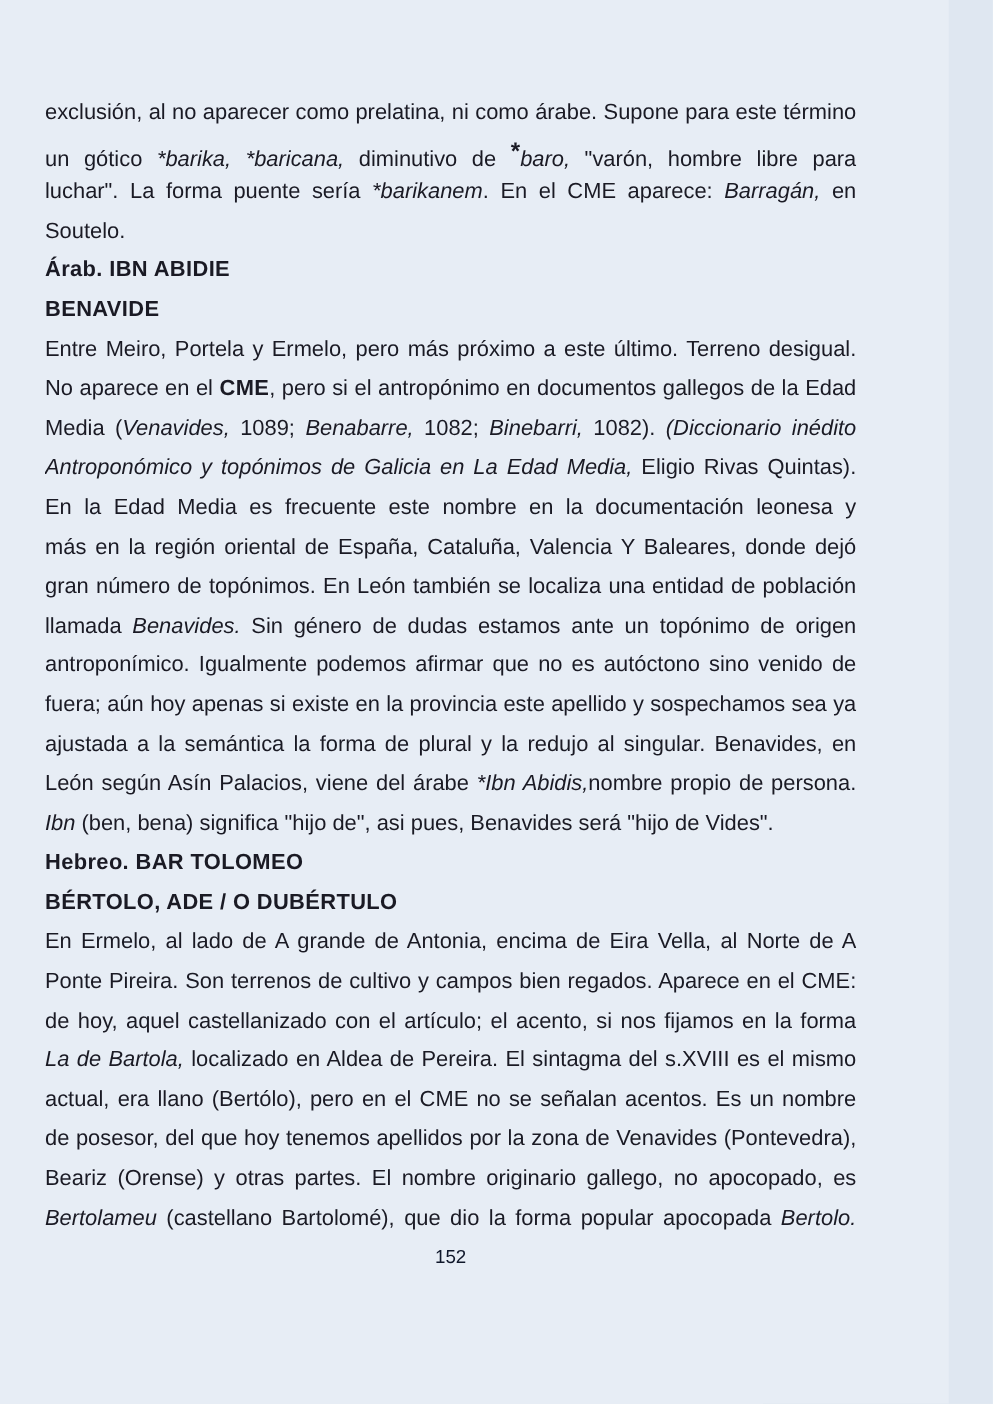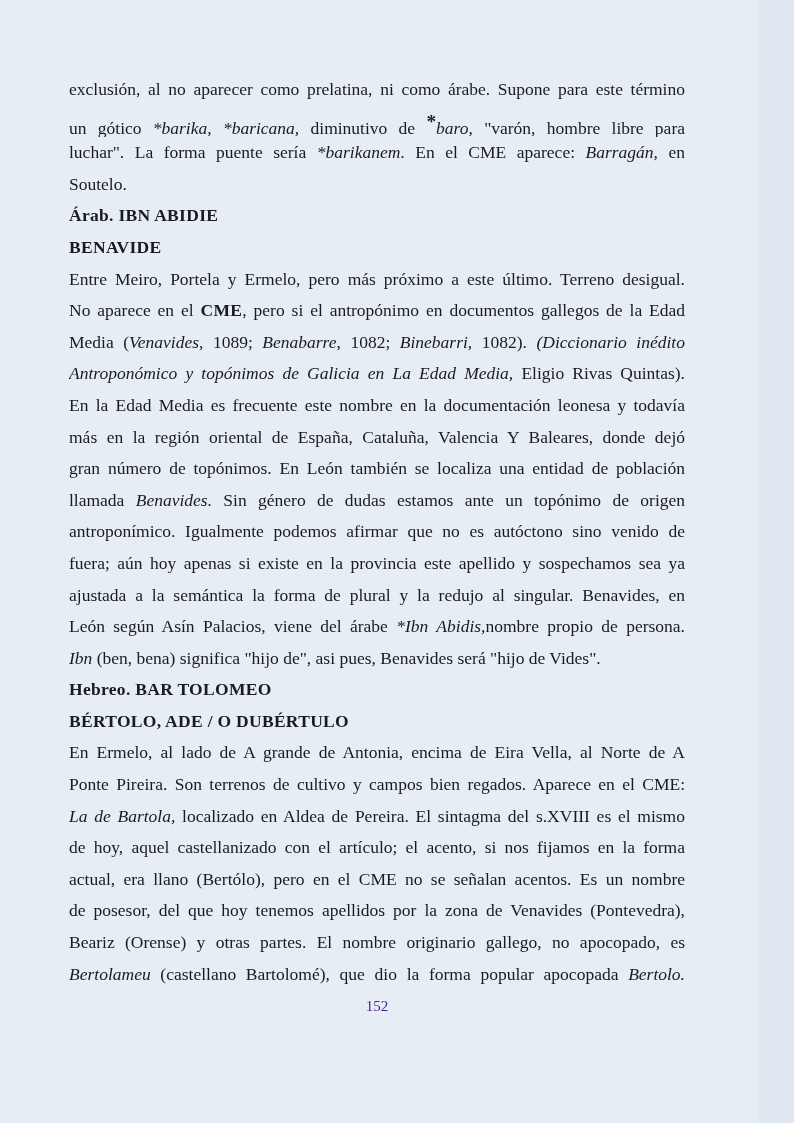--- a/index.html
+++ b/index.html
@@ -1,22 +1,22 @@
 <!DOCTYPE html>
 <html><head>
 <meta charset="utf-8">
 <style>
   html,body { margin:0; padding:0; background:#dfe7f1; }
   .page {
     position:relative;
     width:759px; height:1123px;
     background:#e7edf5;
     box-sizing:border-box;
-    padding:74px 74px 0 69px;
-    font-family:Liberation Serif, serif;
+    padding:74px 74px 0 36px;
+    font-family:Liberation Sans, sans-serif;
     font-size:17.5px;
     color:#1a1a24;
     overflow:hidden;
   }
   .line {
     height:31.6px;
     line-height:31.6px;
     overflow:hidden;
     white-space:nowrap;
   }
@@ -29,21 +29,21 @@
     font-weight:bold;
     font-style:normal;
     vertical-align:0.32em;
     font-size:1.1em;
   }
   .page-number {
     text-align:center;
     margin-top:6px;
     font-size:15px;
     line-height:20px;
-    color:#4c1d95;
+    color:#0f172a;
   }
 </style>
 </head>
 <body>
 
 <div class="page">
   <div id="lines-host">
       <div class="line just"><span>exclusión, al no aparecer como prelatina, ni como árabe.  Supone para este término</span></div>
       <div class="line just"><span>un gótico </span><span class="r-i">*barika, *baricana,</span><span> diminutivo de </span><span class="r-sup">*</span><span class="r-i">baro,</span><span> "varón, hombre libre para</span></div>
       <div class="line just"><span>luchar". La forma puente sería </span><span class="r-i">*barikanem</span><span>. En el CME aparece: </span><span class="r-i">Barragán,</span><span> en</span></div>
@@ -60,21 +60,21 @@
       <div class="line just"><span>llamada </span><span class="r-i">Benavides.</span><span> Sin género de dudas estamos ante un topónimo de origen</span></div>
       <div class="line just"><span>antroponímico. Igualmente podemos afirmar que no es autóctono sino venido de</span></div>
       <div class="line just"><span>fuera; aún hoy apenas si existe en la provincia este apellido y sospechamos sea ya</span></div>
       <div class="line just"><span>ajustada a la semántica la forma de plural y la redujo al singular. Benavides, en</span></div>
       <div class="line just"><span>León según Asín Palacios, viene del árabe </span><span class="r-i">*Ibn Abidis,</span><span>nombre propio de persona.</span></div>
       <div class="line left"><span class="r-i">Ibn</span><span> (ben, bena) significa "hijo de", asi pues, Benavides será "hijo  de Vides".</span></div>
       <div class="line right"><span class="r-b">Hebreo.  BAR  TOLOMEO</span></div>
       <div class="line left"><span class="r-b">BÉRTOLO, ADE  /  O DUBÉRTULO</span></div>
       <div class="line just"><span>En Ermelo, al lado de A grande de Antonia, encima de Eira Vella, al Norte de A</span></div>
       <div class="line just"><span>Ponte Pireira. Son terrenos de cultivo y campos bien regados. Aparece en el CME:</span></div>
+      <div class="line just"><span>de hoy, aquel castellanizado con el artículo; el acento, si nos fijamos en la forma</span></div>
       <div class="line just"><span class="r-i">La de Bartola,</span><span> localizado en Aldea de Pereira. El sintagma del s.XVIII es el mismo</span></div>
-      <div class="line just"><span>de hoy, aquel castellanizado con el artículo; el acento, si nos fijamos en la forma</span></div>
       <div class="line just"><span>actual, era llano (Bertólo), pero en el CME no se señalan acentos. Es un nombre</span></div>
       <div class="line just"><span>de posesor, del que hoy tenemos apellidos por la zona de Venavides (Pontevedra),</span></div>
       <div class="line just"><span>Beariz (Orense) y otras partes. El nombre originario gallego, no apocopado, es</span></div>
       <div class="line just"><span class="r-i">Bertolameu</span><span> (castellano Bartolomé), que dio la forma popular apocopada </span><span class="r-i">Bertolo.</span></div>
     </div>
   <div class="page-number">152</div>
 </div>
 
 </body></html>

